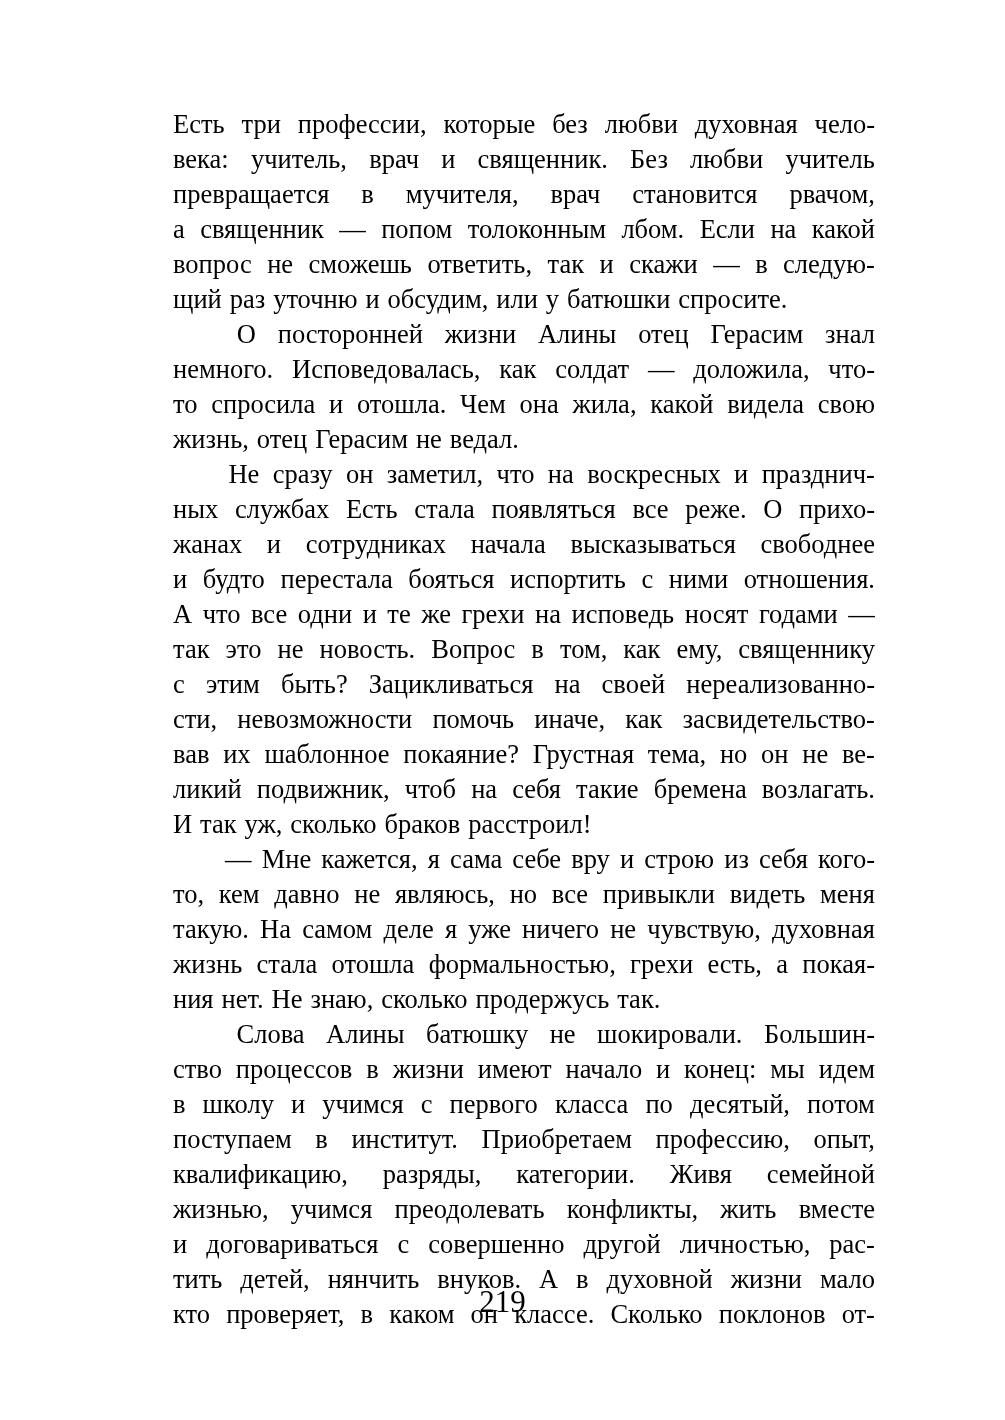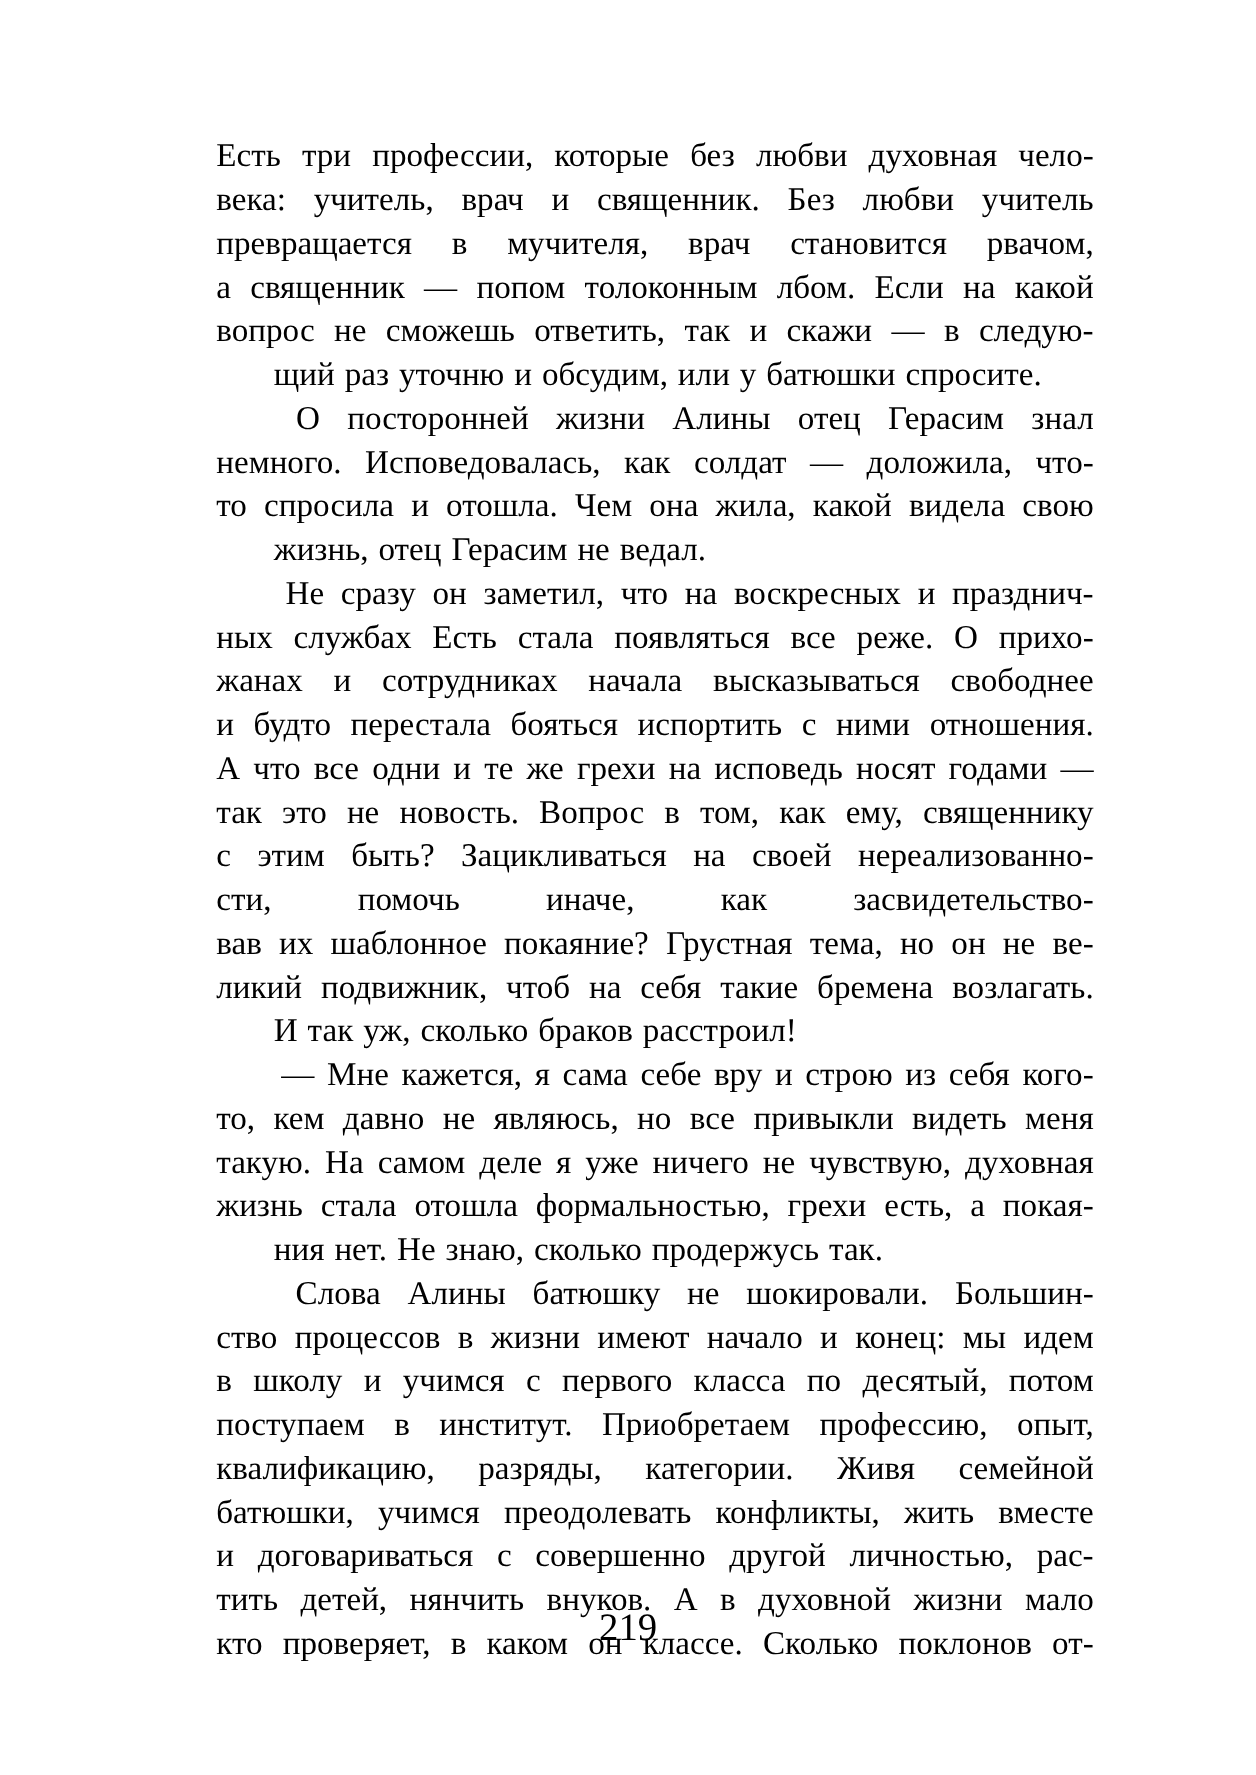--- a/index.html
+++ b/index.html
@@ -37,21 +37,20 @@
     white-space: pre;
     letter-spacing: 0;
   }
   
   .line.just {
     justify-content: space-between;
   }
   
   .line.last {
     justify-content: flex-start;
-    margin-left: 46px;
   }
   .line.last .w + .w {
     margin-left: 0.30em;
     font-family: Liberation Serif, serif;
   }
   .line .w {
     display: inline-block;
   }
   
   .indent {
@@ -92,39 +91,39 @@
         <div class="line last"><span class="w">жизнь,</span><span class="w">отец</span><span class="w">Герасим</span><span class="w">не</span><span class="w">ведал.</span></div>
       </div>
       <div class="para">
         <div class="line just"><span class="indent"></span><span class="w">Не</span><span class="w">сразу</span><span class="w">он</span><span class="w">заметил,</span><span class="w">что</span><span class="w">на</span><span class="w">воскресных</span><span class="w">и</span><span class="w">празднич-</span></div>
         <div class="line just"><span class="w">ных</span><span class="w">службах</span><span class="w">Есть</span><span class="w">стала</span><span class="w">появляться</span><span class="w">все</span><span class="w">реже.</span><span class="w">О</span><span class="w">прихо-</span></div>
         <div class="line just"><span class="w">жанах</span><span class="w">и</span><span class="w">сотрудниках</span><span class="w">начала</span><span class="w">высказываться</span><span class="w">свободнее</span></div>
         <div class="line just"><span class="w">и</span><span class="w">будто</span><span class="w">перестала</span><span class="w">бояться</span><span class="w">испортить</span><span class="w">с</span><span class="w">ними</span><span class="w">отношения.</span></div>
         <div class="line just"><span class="w">А</span><span class="w">что</span><span class="w">все</span><span class="w">одни</span><span class="w">и</span><span class="w">те</span><span class="w">же</span><span class="w">грехи</span><span class="w">на</span><span class="w">исповедь</span><span class="w">носят</span><span class="w">годами</span><span class="w">—</span></div>
         <div class="line just"><span class="w">так</span><span class="w">это</span><span class="w">не</span><span class="w">новость.</span><span class="w">Вопрос</span><span class="w">в</span><span class="w">том,</span><span class="w">как</span><span class="w">ему,</span><span class="w">священнику</span></div>
         <div class="line just"><span class="w">с</span><span class="w">этим</span><span class="w">быть?</span><span class="w">Зацикливаться</span><span class="w">на</span><span class="w">своей</span><span class="w">нереализованно-</span></div>
-        <div class="line just"><span class="w">сти,</span><span class="w">помочь</span><span class="w">иначе,</span><span class="w">как</span><span class="w">засвидетельство-</span></div>
+        <div class="line just"><span class="w">сти,</span><span class="w">невозможности</span><span class="w">помочь</span><span class="w">иначе,</span><span class="w">как</span><span class="w">засвидетельство-</span></div>
         <div class="line just"><span class="w">вав</span><span class="w">их</span><span class="w">шаблонное</span><span class="w">покаяние?</span><span class="w">Грустная</span><span class="w">тема,</span><span class="w">но</span><span class="w">он</span><span class="w">не</span><span class="w">ве-</span></div>
         <div class="line just"><span class="w">ликий</span><span class="w">подвижник,</span><span class="w">чтоб</span><span class="w">на</span><span class="w">себя</span><span class="w">такие</span><span class="w">бремена</span><span class="w">возлагать.</span></div>
         <div class="line last"><span class="w">И</span><span class="w">так</span><span class="w">уж,</span><span class="w">сколько</span><span class="w">браков</span><span class="w">расстроил!</span></div>
       </div>
       <div class="para">
         <div class="line just"><span class="indent"></span><span class="w">—</span><span class="w">Мне</span><span class="w">кажется,</span><span class="w">я</span><span class="w">сама</span><span class="w">себе</span><span class="w">вру</span><span class="w">и</span><span class="w">строю</span><span class="w">из</span><span class="w">себя</span><span class="w">кого-</span></div>
         <div class="line just"><span class="w">то,</span><span class="w">кем</span><span class="w">давно</span><span class="w">не</span><span class="w">являюсь,</span><span class="w">но</span><span class="w">все</span><span class="w">привыкли</span><span class="w">видеть</span><span class="w">меня</span></div>
         <div class="line just"><span class="w">такую.</span><span class="w">На</span><span class="w">самом</span><span class="w">деле</span><span class="w">я</span><span class="w">уже</span><span class="w">ничего</span><span class="w">не</span><span class="w">чувствую,</span><span class="w">духовная</span></div>
         <div class="line just"><span class="w">жизнь</span><span class="w">стала</span><span class="w">отошла</span><span class="w">формальностью,</span><span class="w">грехи</span><span class="w">есть,</span><span class="w">а</span><span class="w">покая-</span></div>
         <div class="line last"><span class="w">ния</span><span class="w">нет.</span><span class="w">Не</span><span class="w">знаю,</span><span class="w">сколько</span><span class="w">продержусь</span><span class="w">так.</span></div>
       </div>
       <div class="para">
         <div class="line just"><span class="indent"></span><span class="w">Слова</span><span class="w">Алины</span><span class="w">батюшку</span><span class="w">не</span><span class="w">шокировали.</span><span class="w">Большин-</span></div>
         <div class="line just"><span class="w">ство</span><span class="w">процессов</span><span class="w">в</span><span class="w">жизни</span><span class="w">имеют</span><span class="w">начало</span><span class="w">и</span><span class="w">конец:</span><span class="w">мы</span><span class="w">идем</span></div>
         <div class="line just"><span class="w">в</span><span class="w">школу</span><span class="w">и</span><span class="w">учимся</span><span class="w">с</span><span class="w">первого</span><span class="w">класса</span><span class="w">по</span><span class="w">десятый,</span><span class="w">потом</span></div>
         <div class="line just"><span class="w">поступаем</span><span class="w">в</span><span class="w">институт.</span><span class="w">Приобретаем</span><span class="w">профессию,</span><span class="w">опыт,</span></div>
         <div class="line just"><span class="w">квалификацию,</span><span class="w">разряды,</span><span class="w">категории.</span><span class="w">Живя</span><span class="w">семейной</span></div>
-        <div class="line just"><span class="w">батюшки,</span><span class="w">учимся</span><span class="w">преодолевать</span><span class="w">конфликты,</span><span class="w">жить</span><span class="w">вместе</span></div>
+        <div class="line just"><span class="w">жизнью,</span><span class="w">учимся</span><span class="w">преодолевать</span><span class="w">конфликты,</span><span class="w">жить</span><span class="w">вместе</span></div>
         <div class="line just"><span class="w">и</span><span class="w">договариваться</span><span class="w">с</span><span class="w">совершенно</span><span class="w">другой</span><span class="w">личностью,</span><span class="w">рас-</span></div>
         <div class="line just"><span class="w">тить</span><span class="w">детей,</span><span class="w">нянчить</span><span class="w">внуков.</span><span class="w">А</span><span class="w">в</span><span class="w">духовной</span><span class="w">жизни</span><span class="w">мало</span></div>
         <div class="line just"><span class="w">кто</span><span class="w">проверяет,</span><span class="w">в</span><span class="w">каком</span><span class="w">он</span><span class="w">классе.</span><span class="w">Сколько</span><span class="w">поклонов</span><span class="w">от-</span></div>
       </div>
     </div>
 
   <div class="folio">219</div>
 
 </div>
 

